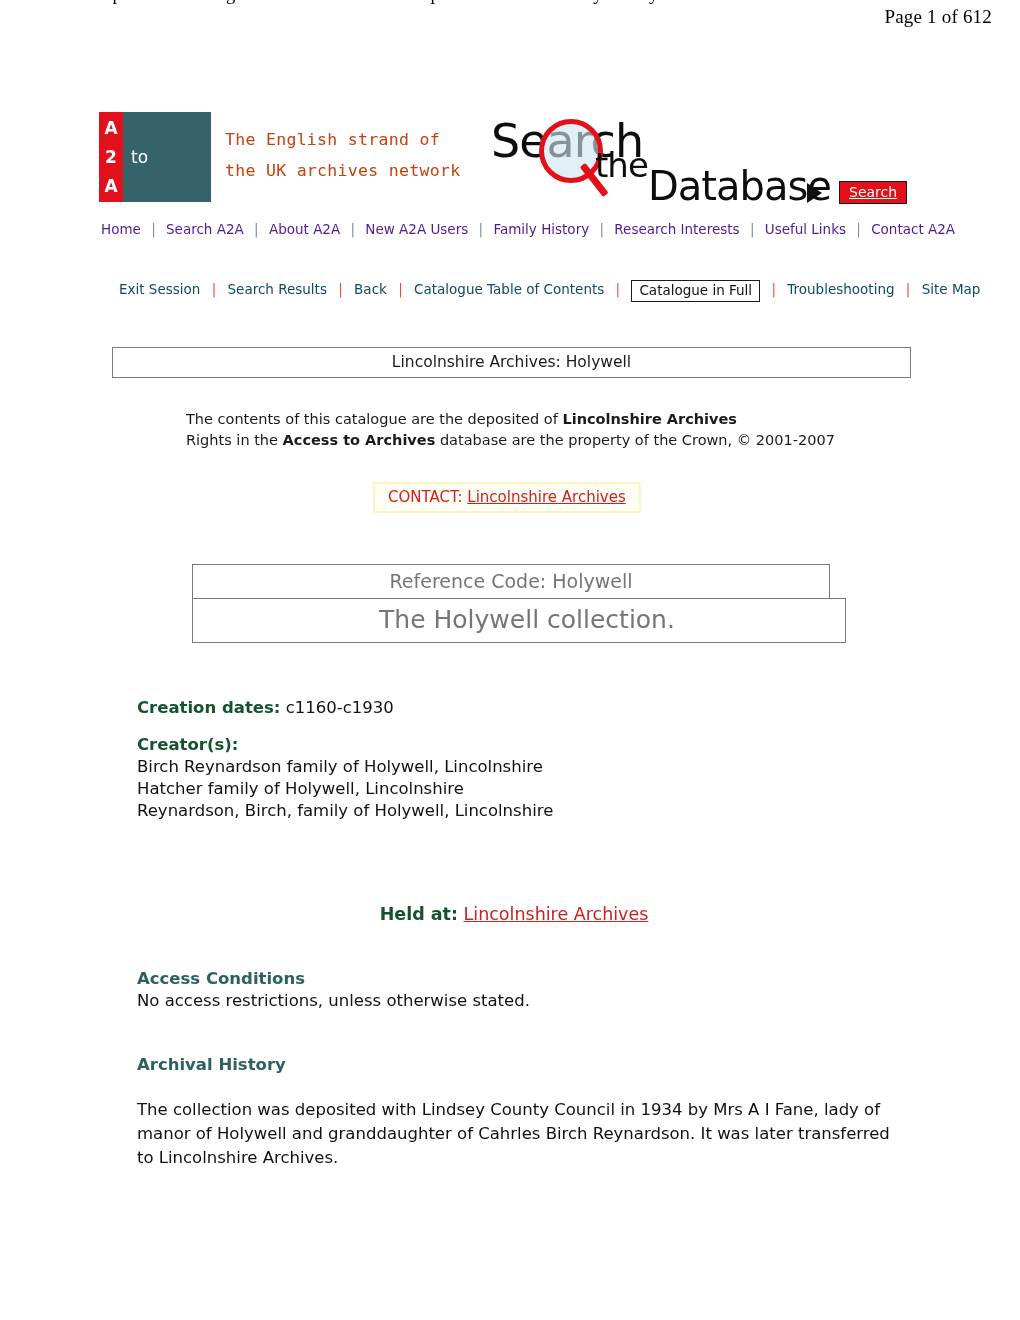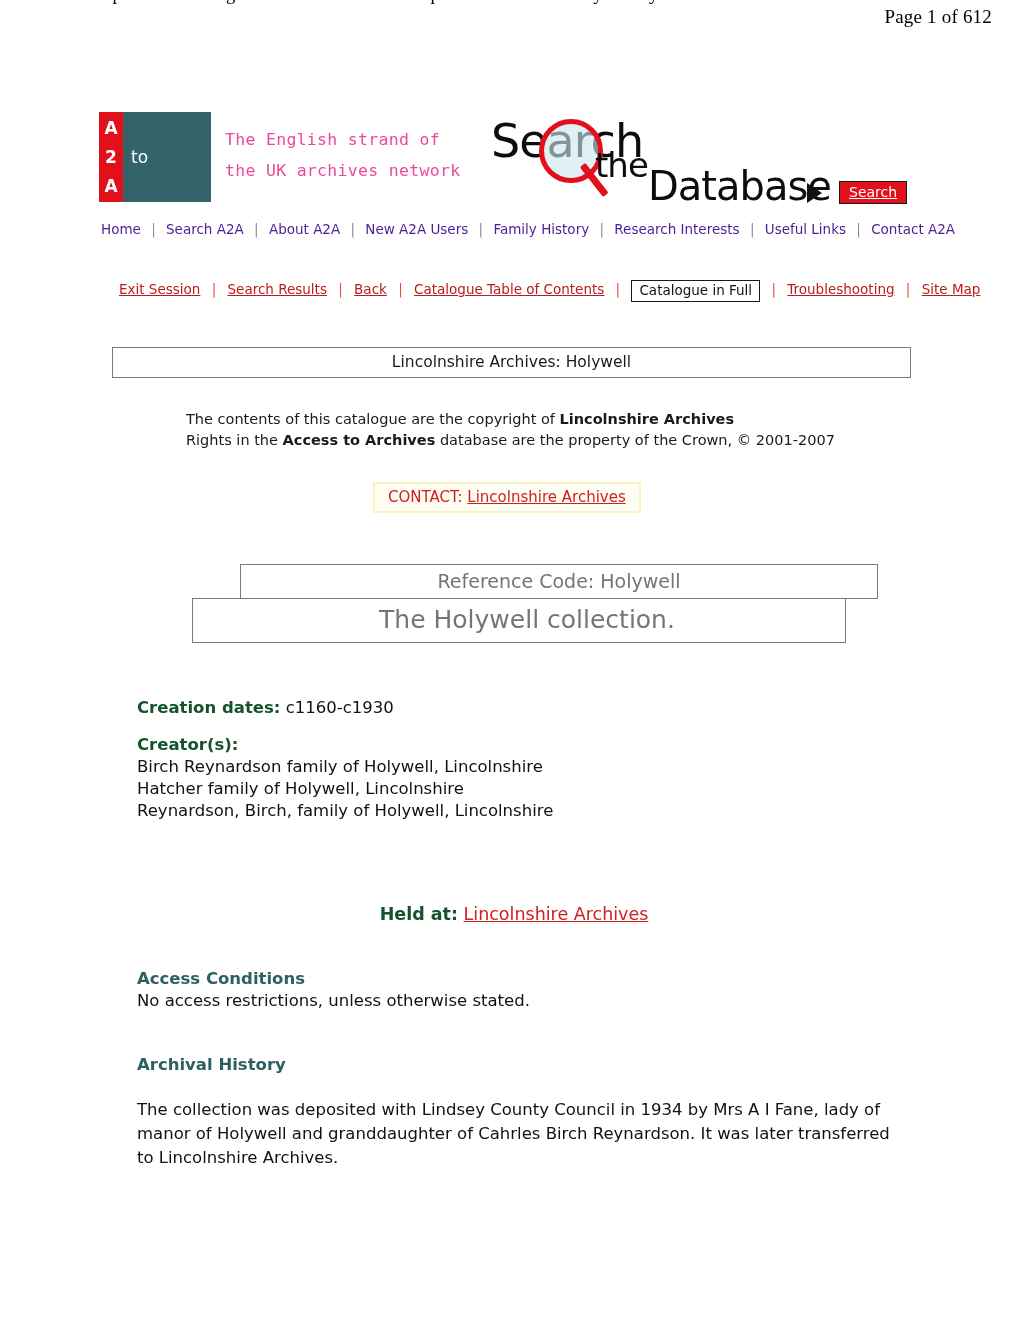--- a/index.html
+++ b/index.html
@@ -94,21 +94,21 @@
     font-family: "DejaVu Sans", sans-serif;
     gap: 40px;
   }
   .tagline {
     position: absolute;
     left: 126px;
     top: 14px;
     font-family: "DejaVu Sans Mono", monospace;
     font-size: 16.5px;
     line-height: 31px;
-    color: #ec4899;
+    color: #c2410c;
     letter-spacing: .3px;
     white-space: nowrap;
   }
 
   
   .stdb {
     position: absolute;
     left: 392px;
     top: 0;
     width: 440px;
@@ -212,22 +212,21 @@
   .nav-secondary {
     position: absolute;
     top: 279px;
     left: 119px;
     width: 810px;
     font-family: "DejaVu Sans", sans-serif;
     font-size: 13.5px;
     white-space: nowrap;
   }
   .nav-secondary .link {
-    color: #b91c1c;
-    text-decoration: underline;
+    color: #0c4a6e;
     cursor: pointer;
   }
   .nav-secondary .sep {
     color: #f04a3a;
     padding: 0 7px;
   }
   .nav-secondary .boxed {
     display: inline-block;
     border: 1.5px solid #1a1a1a;
     padding: 2px 7px 3px 7px;
@@ -292,21 +291,20 @@
     top: 564px;
     left: 192px;
     width: 636px;
     border: 1.5px solid #7a7a7a;
     text-align: center;
     color: #757575;
     font-size: 19px;
     padding: 5px 0 6px 0;
     background: #fff;
     font-family: "DejaVu Sans", sans-serif;
-    margin-left: 48px;
   }
   .ref-title {
     position: absolute;
     top: 598px;
     left: 192px;
     width: 636px;
     border: 1.5px solid #7a7a7a;
     text-align: center;
     color: #757575;
     font-size: 25px;
@@ -419,21 +417,21 @@
     <span class="sep">|</span>
     <span class="link">Troubleshooting</span>
     <span class="sep">|</span>
     <span class="link">Site Map</span>
   </div>
 
   <div class="repo-bar">Lincolnshire Archives: Holywell</div>
 
   <div class="copyright">
     <div>
-      <span>The contents of this catalogue are the copyright of </span><b>Lincolnshire Archives</b>
+      <span>The contents of this catalogue are the deposited of </span><b>Lincolnshire Archives</b>
     </div>
     <div>
       <span>Rights in the </span><b>Access to Archives</b><span> database are the property of the Crown, © 2001-2007</span>
     </div>
   </div>
 
   <div class="contact-box">
     <span>CONTACT:</span>
     <span class="c-link">Lincolnshire Archives</span>
   </div>

